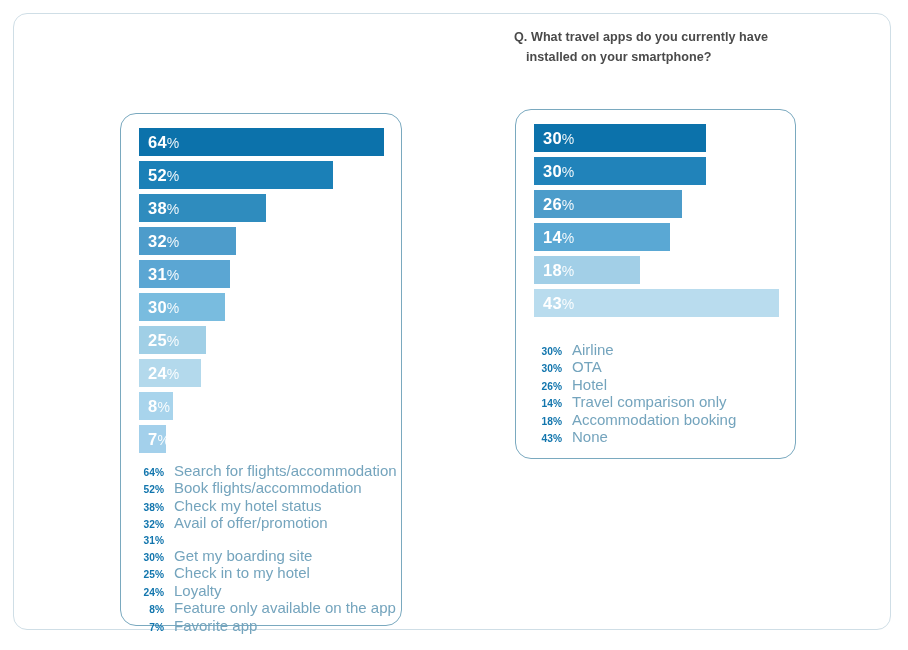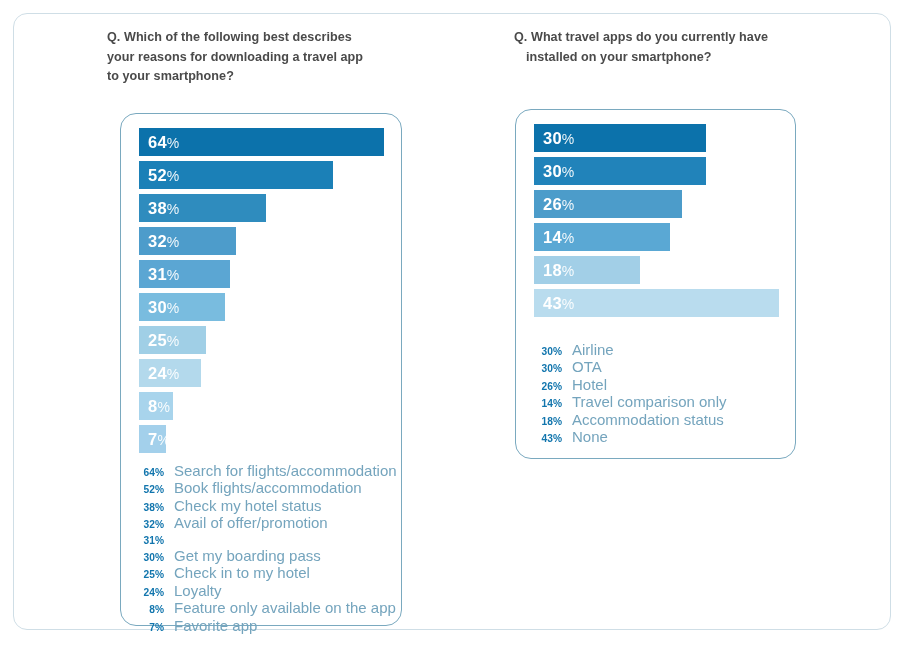--- a/index.html
+++ b/index.html
@@ -107,23 +107,20 @@
     color: #74a4bd;
     margin-left: 10px;
     font-size: 15px;
   }
 </style>
 </head>
 <body>
 
 <div id="infographic">
 
-  <div class="panel" id="panel-left">
-    <div class="question">Q. Which of the following best describes your reasons for downloading a travel app to your smartphone?</div>
-  </div>
 
   <div class="card" id="card-left">
     <div class="bars" id="bars-left">
         <div class="bar-row">
           <div class="bar" style="width: 245px; background: rgb(12, 114, 171);">
             <span class="bar-label">64<span class="pct">%</span></span>
           </div>
         </div>
         <div class="bar-row">
           <div class="bar" style="width: 194px; background: rgb(27, 128, 183);">
@@ -188,21 +185,21 @@
       </div>
       <div class="legend-row">
         <span class="legend-val">32%</span>
         <span class="legend-text">Avail of offer/promotion</span>
       </div>
       <div class="legend-row">
         <span class="legend-val">31%</span>
       </div>
       <div class="legend-row">
         <span class="legend-val">30%</span>
-        <span class="legend-text">Get my boarding pass</span>
+        <span class="legend-text">Get my boarding site</span>
       </div>
       <div class="legend-row">
         <span class="legend-val">25%</span>
         <span class="legend-text">Check in to my hotel</span>
       </div>
       <div class="legend-row">
         <span class="legend-val">24%</span>
         <span class="legend-text">Loyalty</span>
       </div>
       <div class="legend-row">
@@ -266,21 +263,21 @@
       <div class="legend-row">
         <span class="legend-val">26%</span>
         <span class="legend-text">Hotel</span>
       </div>
       <div class="legend-row">
         <span class="legend-val">14%</span>
         <span class="legend-text">Travel comparison only</span>
       </div>
       <div class="legend-row">
         <span class="legend-val">18%</span>
-        <span class="legend-text">Accommodation status</span>
+        <span class="legend-text">Accommodation booking</span>
       </div>
       <div class="legend-row">
         <span class="legend-val">43%</span>
         <span class="legend-text">None</span>
       </div>
     </div>
 
 </div>
 
 </body></html>

